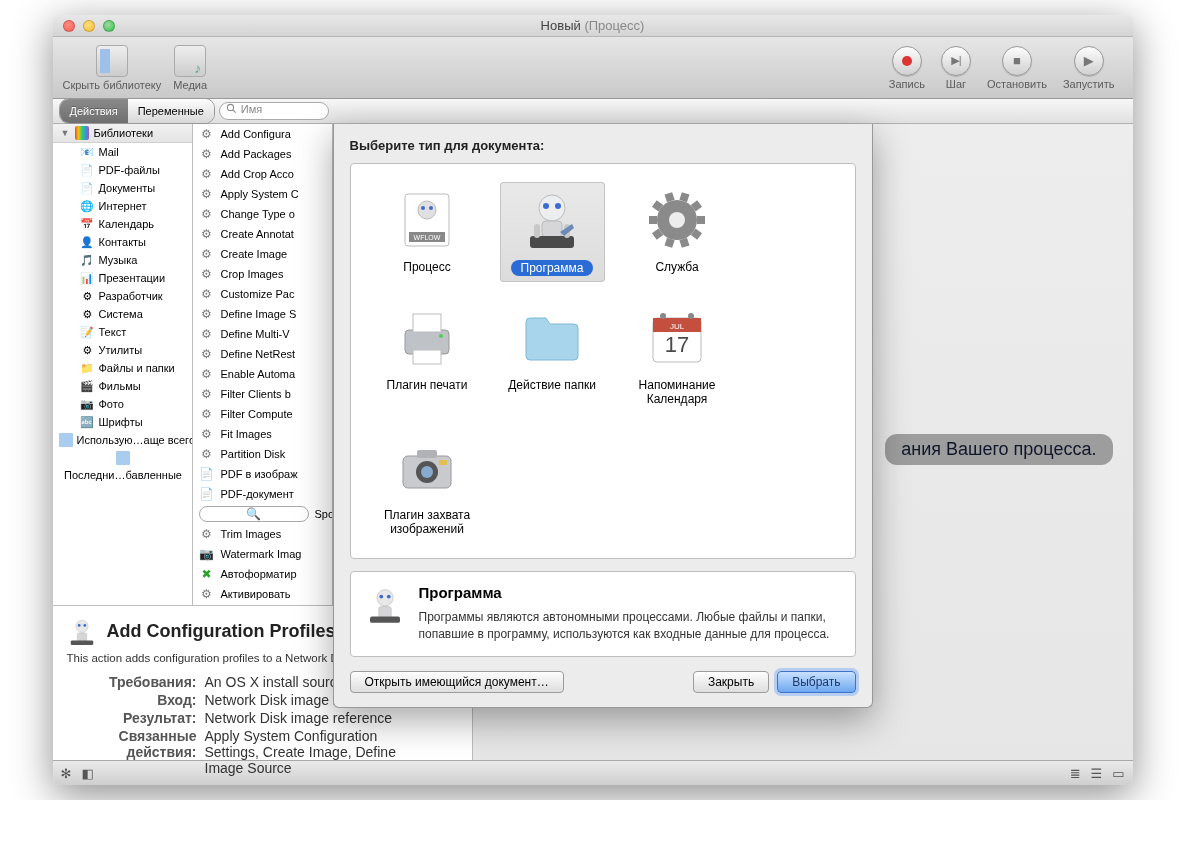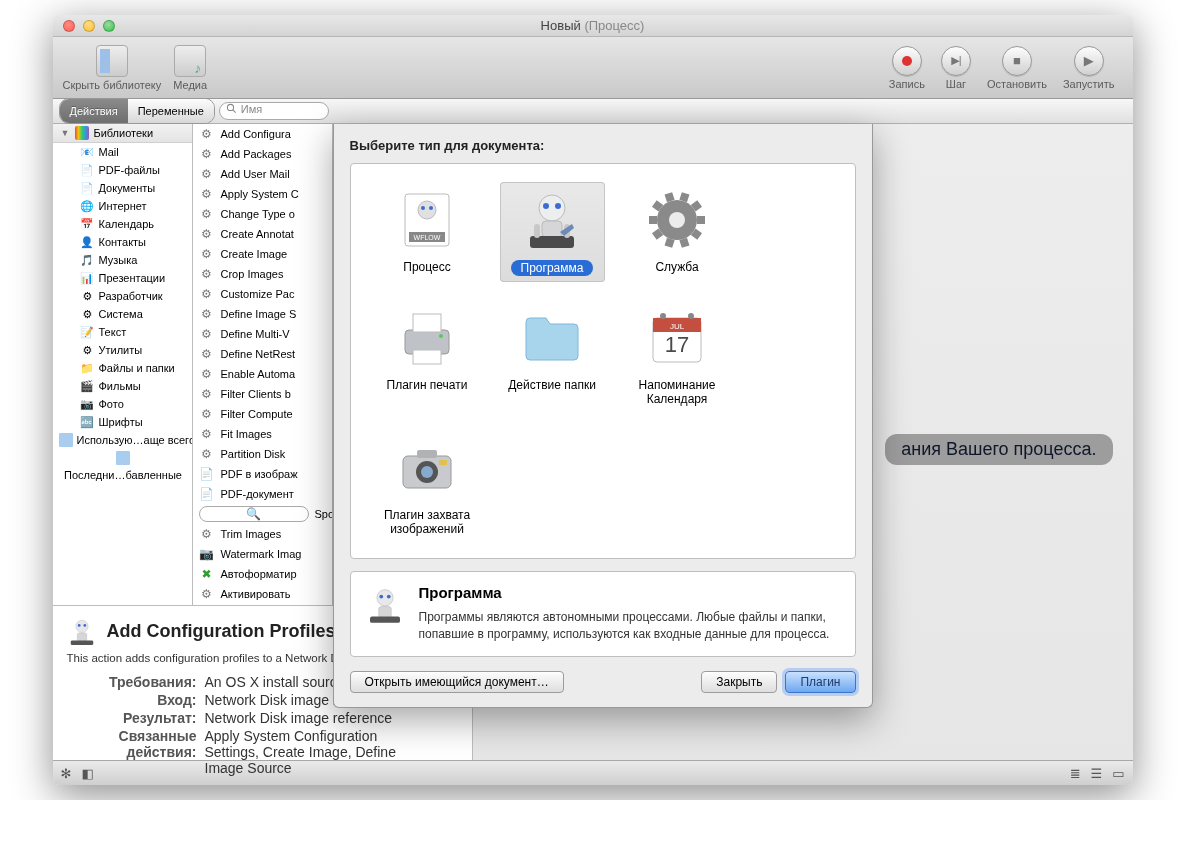--- a/index.html
+++ b/index.html
@@ -232,21 +232,21 @@
         <div class="ac-row">
           <span class="ac-icn gear">⚙</span>
           <span>Add Configura</span>
         </div>
         <div class="ac-row">
           <span class="ac-icn gear">⚙</span>
           <span>Add Packages</span>
         </div>
         <div class="ac-row">
           <span class="ac-icn gear">⚙</span>
-          <span>Add User Mail</span>
+          <span>Add Crop Acco</span>
         </div>
         <div class="ac-row">
           <span class="ac-icn gear">⚙</span>
           <span>Apply System C</span>
         </div>
         <div class="ac-row">
           <span class="ac-icn gear">⚙</span>
           <span>Change Type o</span>
         </div>
         <div class="ac-row">
@@ -477,17 +477,17 @@
       </svg>
       <div>
         <div class="ttl">Программа</div>
         <div class="txt">Программы являются автономными процессами. Любые файлы и папки, попавшие в программу, используются как входные данные для процесса.</div>
       </div>
     </div>
     <div class="dlg-btns">
       <button class="osx-btn" style="margin-left:0">Открыть имеющийся документ…</button>
       <div style="flex:1"></div>
       <button class="osx-btn">Закрыть</button>
-      <button class="osx-btn primary">Плагин</button>
+      <button class="osx-btn primary">Выбрать</button>
     </div>
   </div>
 
 </div>
 
 </body></html>

